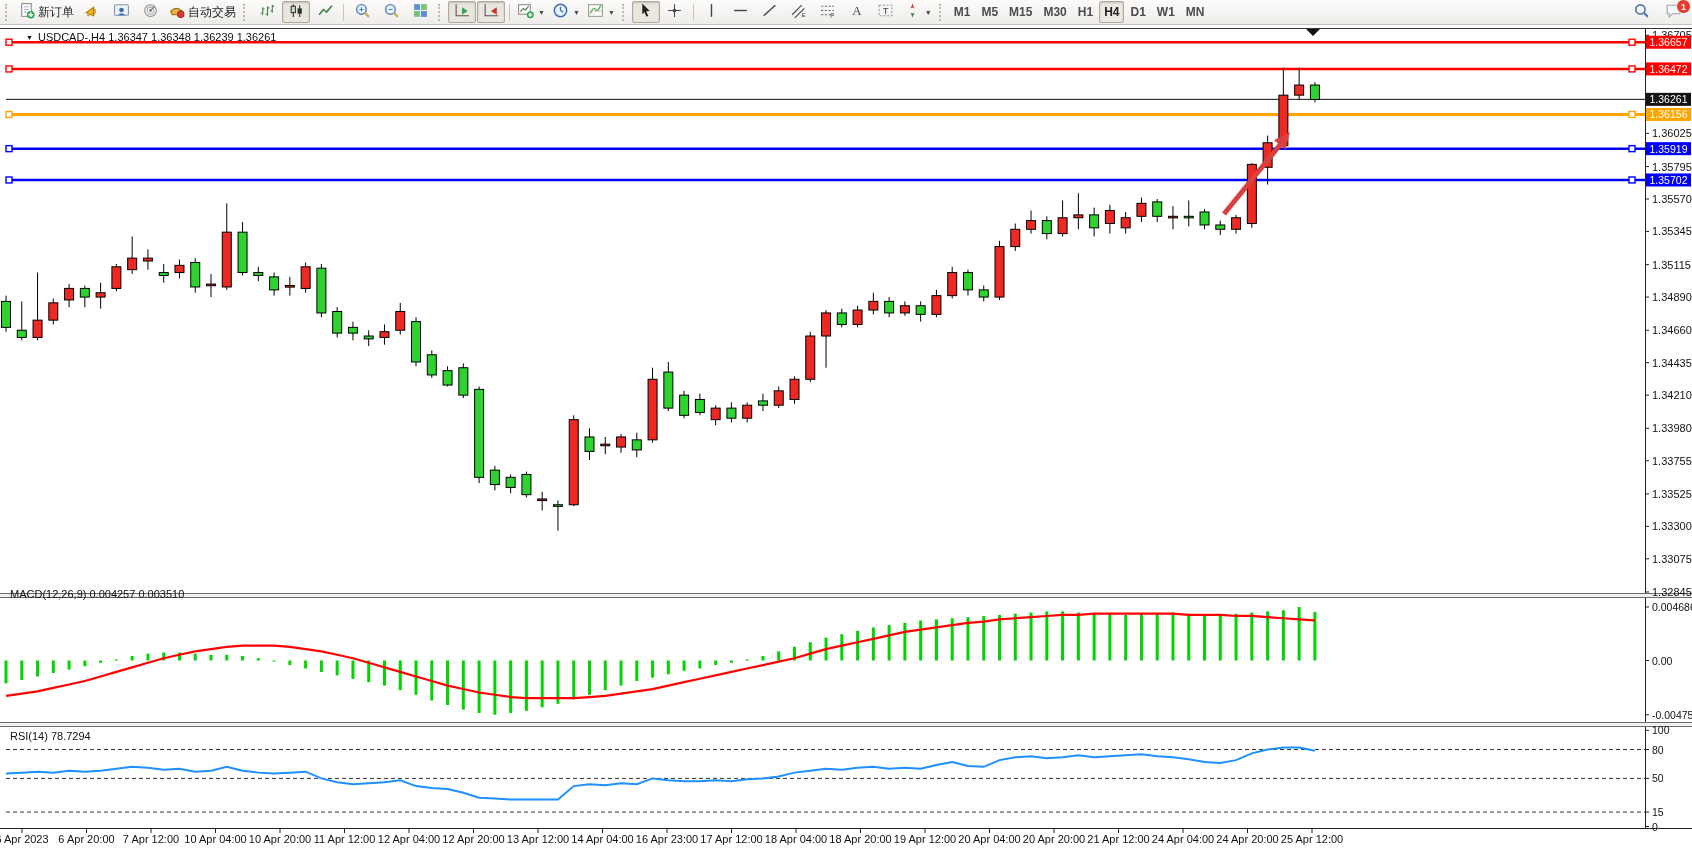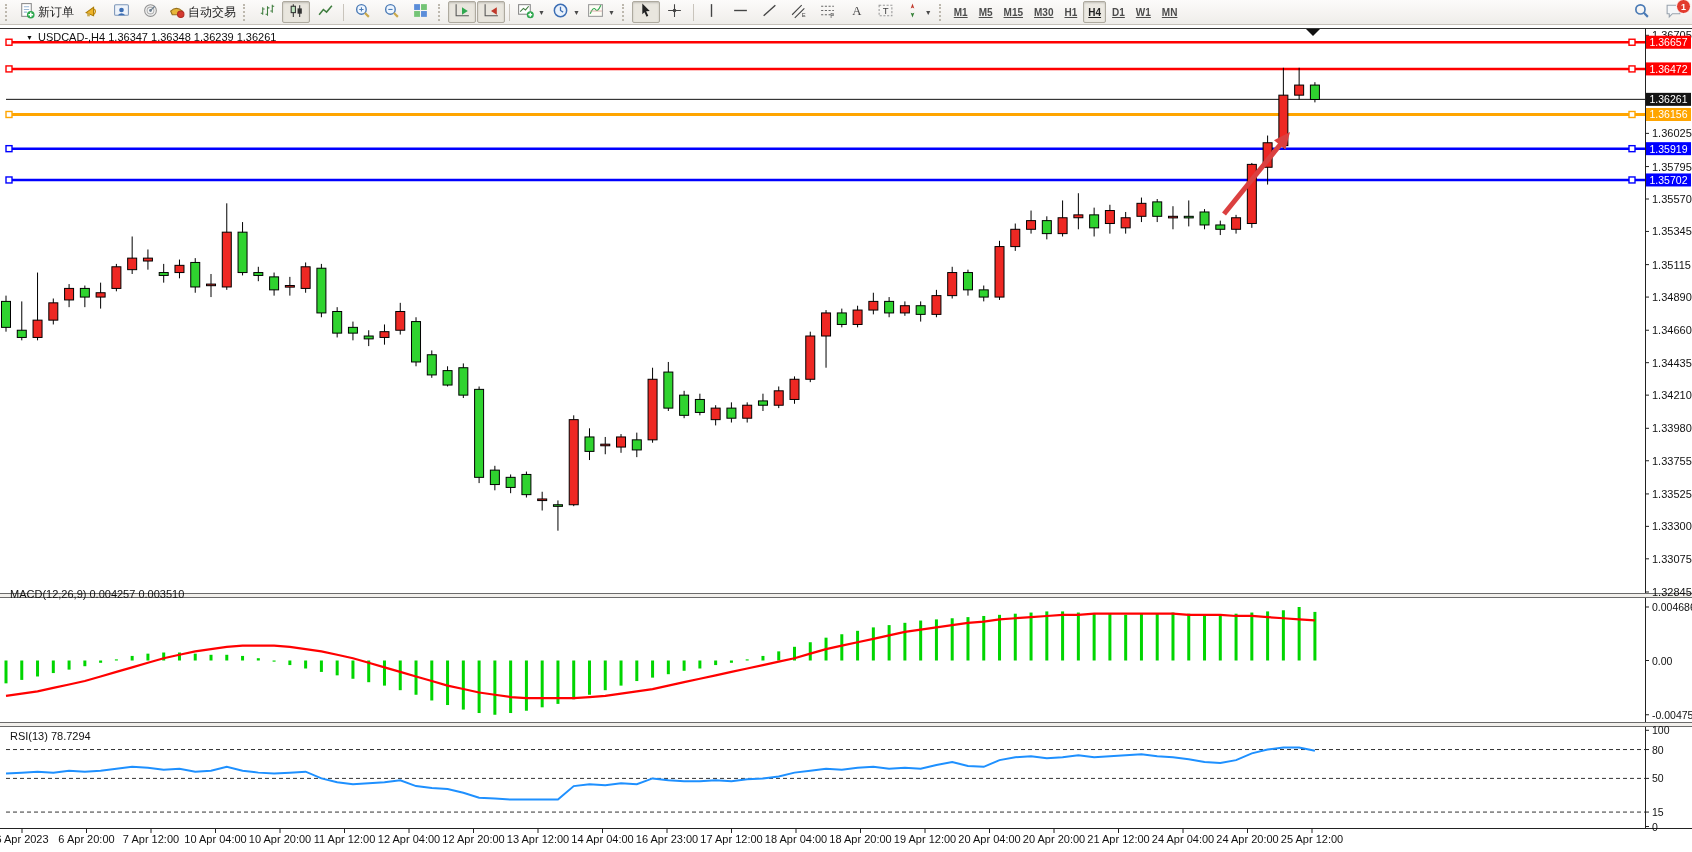--- a/index.html
+++ b/index.html
@@ -9,22 +9,22 @@
   #toolbar{position:relative;height:24px;display:flex;align-items:center;gap:1px;
            padding-left:2px;background:linear-gradient(#fcfbfa,#efedea);
            border-bottom:1px solid #c6c2bb;z-index:5;}
   .btn{height:20px;min-width:22px;display:flex;align-items:center;justify-content:center;
        gap:3px;border:1px solid transparent;border-radius:2px;padding:0 2px;cursor:default;}
   .btn.active{background:#e9e6de;border-color:#aeaa9f;box-shadow:inset 0 1px 2px rgba(0,0,0,.18);}
   .btn .lbl{font-size:12px;color:#1d1d1d;white-space:nowrap;}
   .caret{font-size:7px;color:#4a4a4a;margin-left:1px;}
   .sep{width:1px;height:17px;background:#c9c4bc;margin:0 3px;}
   .grip{width:3px;height:17px;border-left:2px dotted #bdb8ae;margin:0 4px 0 3px;}
-  .tf{font-size:10px;font-weight:bold;color:#4c4c4c;padding:0 4px;height:20px;
-      display:flex;align-items:center;border:1px solid transparent;border-radius:2px;text-decoration:underline;}
+  .tf{font-size:12px;font-weight:bold;color:#4c4c4c;padding:0 4px;height:20px;
+      display:flex;align-items:center;border:1px solid transparent;border-radius:2px;}
   .tf.active{background:#ece9e2;border-color:#aeaa9f;box-shadow:inset 0 1px 2px rgba(0,0,0,.18);color:#222;}
   #tb-right{position:absolute;right:5px;top:1px;display:flex;align-items:center;gap:4px;}
   #chat-wrap{position:relative;}
   #chat-badge{position:absolute;top:-3px;right:-5px;background:#e23b2e;color:#fff;
               border-radius:50%;width:13px;height:13px;font-size:9px;font-weight:bold;
               display:flex;align-items:center;justify-content:center;border:1px solid #fff;}
   
   #chart-area{position:absolute;left:0;top:24px;width:1692px;height:828px;}
   #chart-svg{position:absolute;left:0;top:0;}
   .panel-label{position:absolute;font-size:11px;color:#111;white-space:nowrap;z-index:3;pointer-events:none;}
@@ -631,15 +631,15 @@
         <line x1="1247.5" y1="828" x2="1247.5" y2="833" stroke="#222"></line>
         <text x="1247.5" y="843" font-size="11" fill="#111" text-anchor="middle" font-family="Liberation Sans, sans-serif">24 Apr 20:00</text>
         <line x1="1312" y1="828" x2="1312" y2="833" stroke="#222"></line>
         <text x="1312" y="843" font-size="11" fill="#111" text-anchor="middle" font-family="Liberation Sans, sans-serif">25 Apr 12:00</text>
       </svg>
     <div class="panel-label" id="chart-title-wrap" style="position:absolute;left:26px;top:7px;display:flex;gap:5px;align-items:center;">
       <span id="title-tri">▼</span>
       <span id="chart-title">USDCAD-,H4 1.36347 1.36348 1.36239 1.36261</span>
     </div>
     <div class="panel-label" id="macd-label">MACD(12,26,9) 0.004257 0.003510</div>
-    <div class="panel-label" id="rsi-label">RSI(13) 78.7294</div>
+    <div class="panel-label" id="rsi-label">RSI(14) 78.7294</div>
   </div>
 </div>
 
 </body></html>

